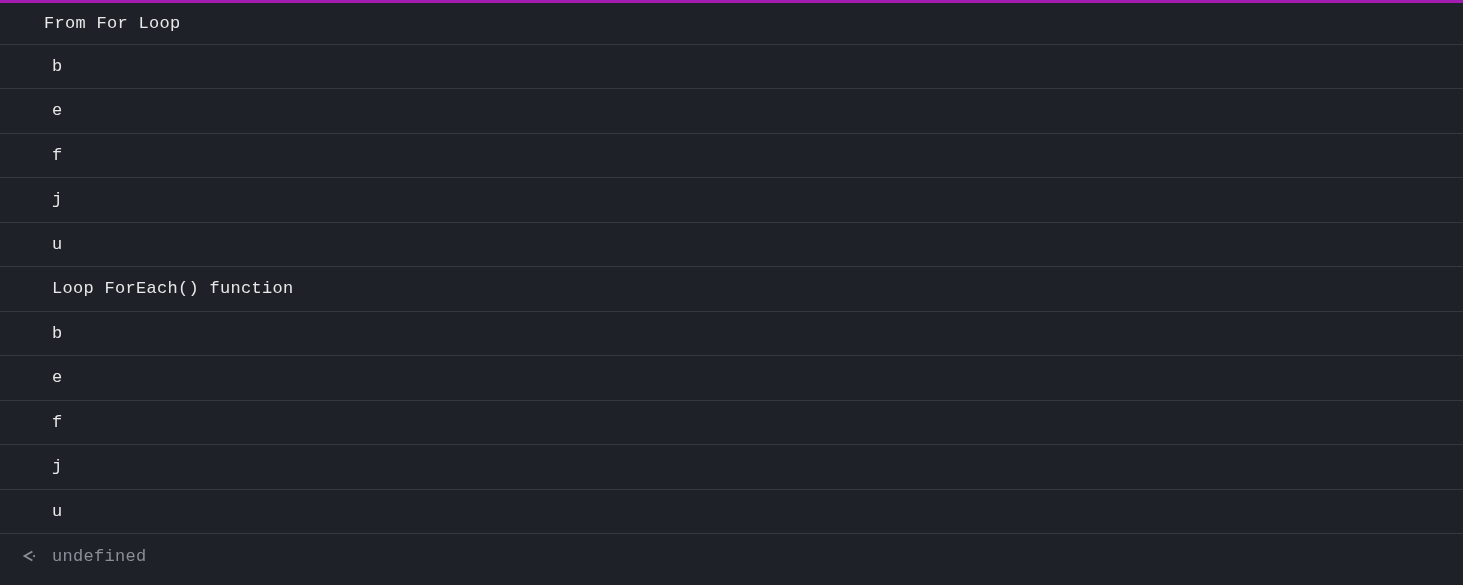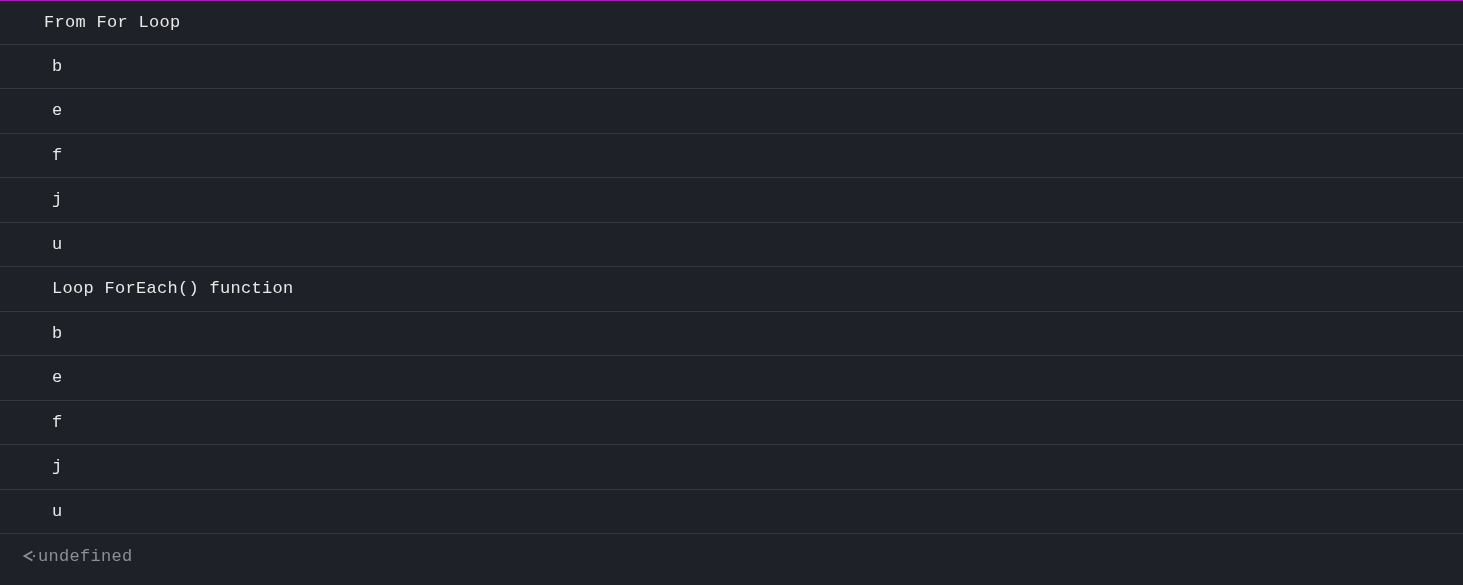--- a/index.html
+++ b/index.html
@@ -20,33 +20,34 @@
     width: 100%;
   }
   .console-row {
     display: flex;
     align-items: center;
     height: 44.5px;
     border-bottom: 1px solid #35383f;
     padding-left: 52px;
   }
   .console-row.first {
-    border-top: 1px solid #a21caf;
+    border-top: 3px solid #a21caf;
     padding-left: 44px;
   }
   .console-text {
     color: #e8e8e8;
     white-space: pre;
     letter-spacing: 0.3px;
   }
   .result-row {
     display: flex;
     align-items: center;
     height: 44.5px;
     padding-left: 20px;
+    gap: 14px;
   }
   .result-icon {
     width: 18px;
     height: 18px;
     display: flex;
     align-items: center;
     justify-content: center;
     color: #8b8f96;
     flex-shrink: 0;
   }

